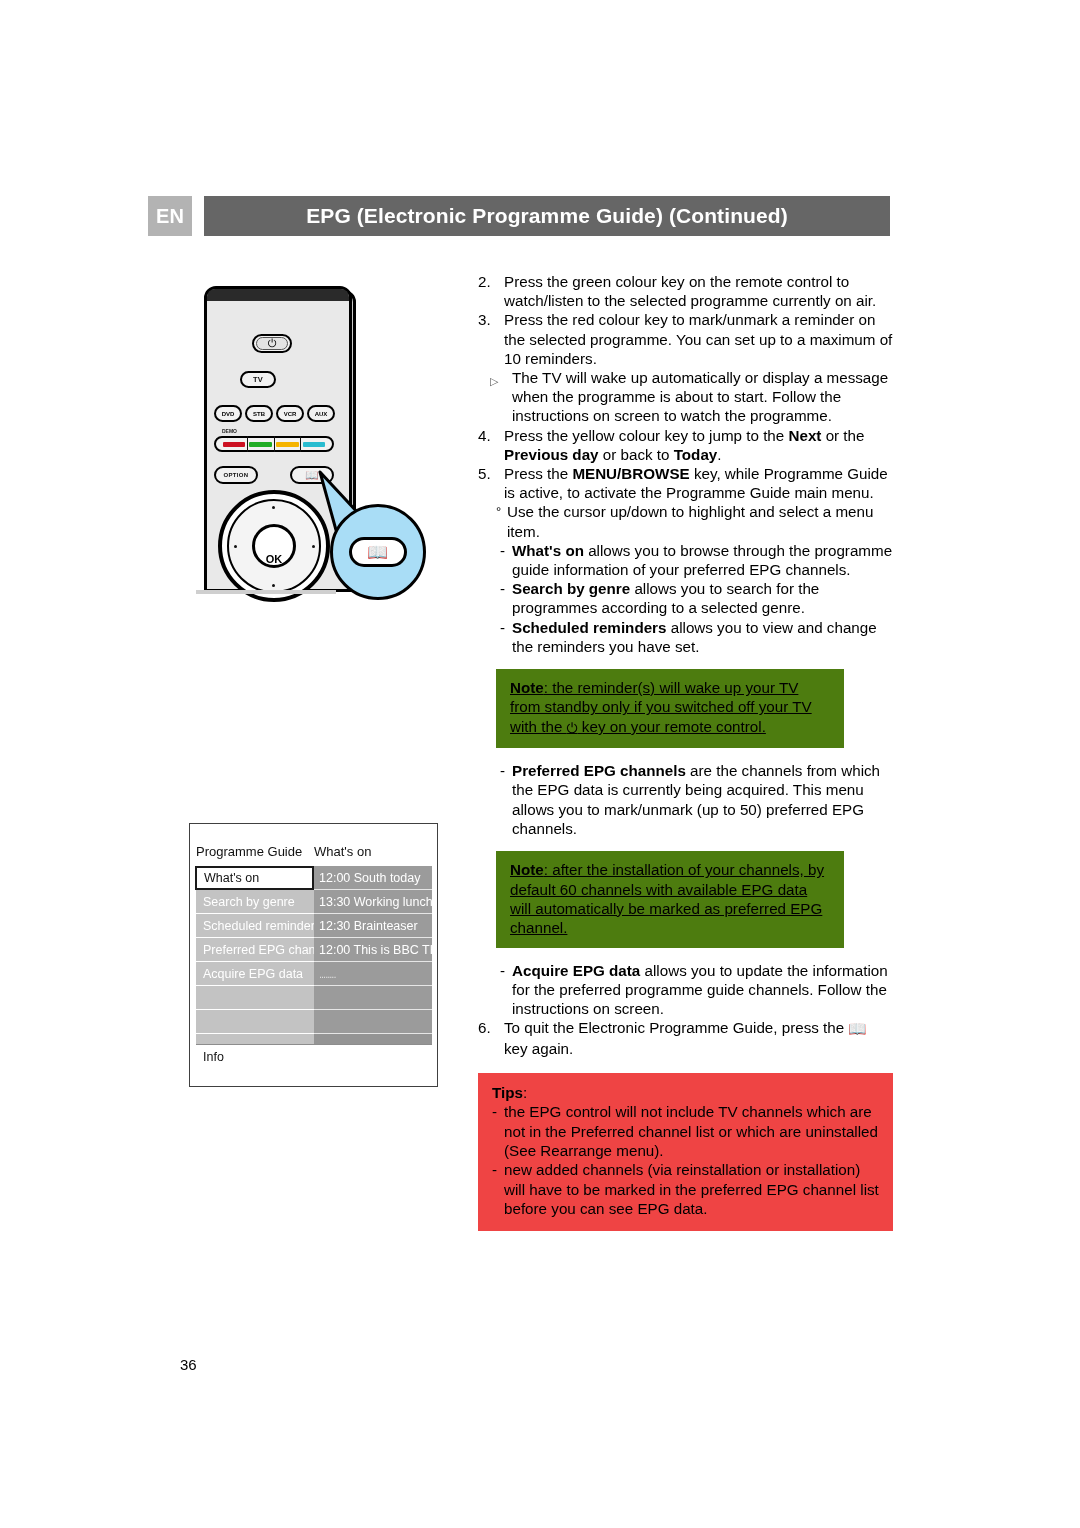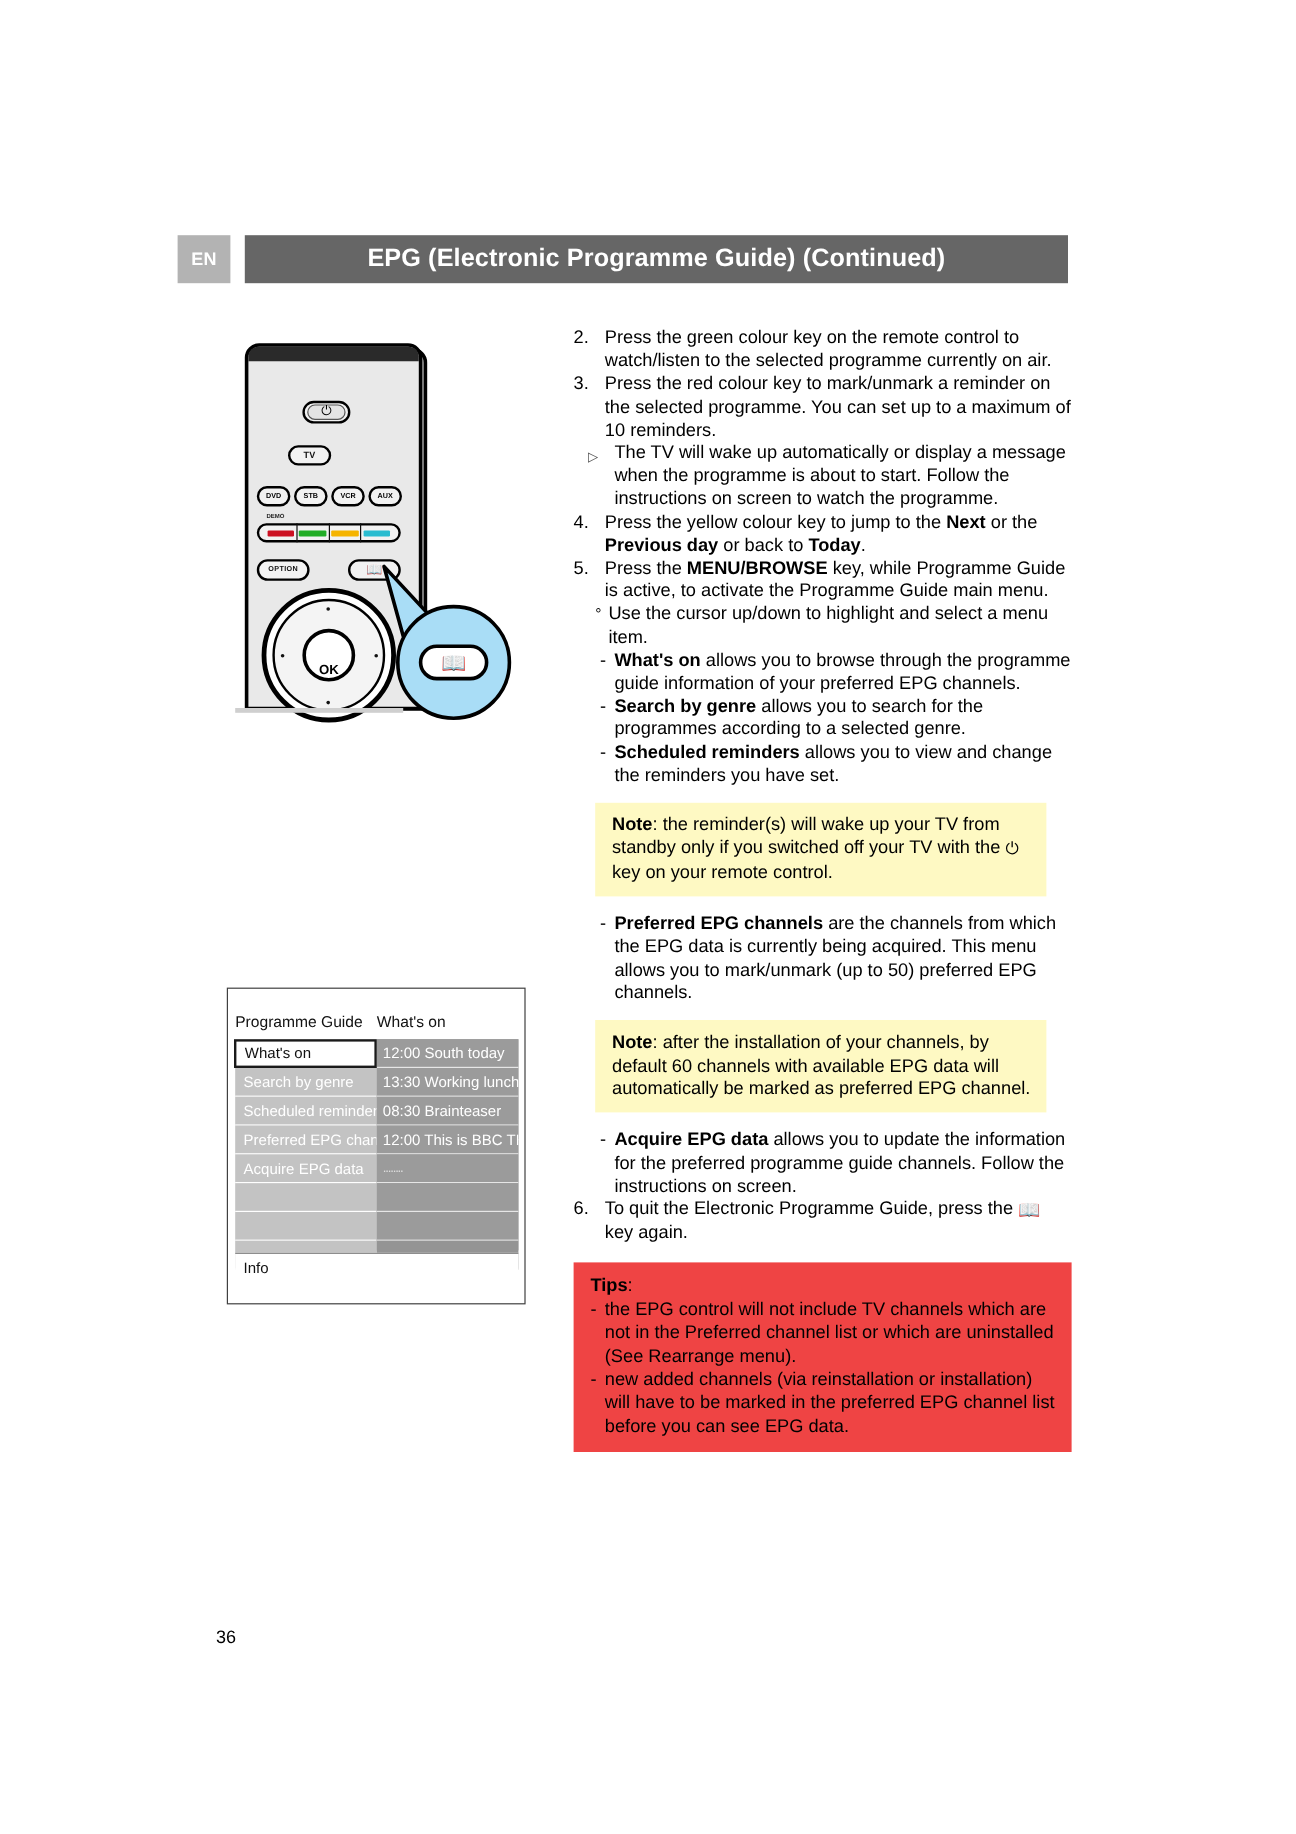--- a/index.html
+++ b/index.html
@@ -13,21 +13,21 @@
     -webkit-font-smoothing:antialiased;
   }
 
   
   #header{
     position:absolute; left:148px; top:196px; width:742px; height:40px;
   }
   .lang-box{
     position:absolute; left:0; top:0; width:44px; height:40px;
     background:#b3b3b3; color:#ffffff;
-    font-size:15px; font-weight:bold; letter-spacing:.2px;
+    font-size:20px; font-weight:bold; letter-spacing:.2px;
     display:flex; align-items:center; justify-content:center;
   }
   .header-bar{
     position:absolute; left:56px; top:0; width:686px; height:40px;
     background:#666666; color:#ffffff;
     display:flex; align-items:center; justify-content:center;
     font-size:21px; font-weight:bold; letter-spacing:.1px;
   }
 
   
@@ -175,25 +175,26 @@
   .sub-body{ flex:1; }
   .deg{ display:flex; margin-left:18px; }
   .deg-mark{ width:11px; flex:0 0 11px; font-size:13px;}
   .deg-body{ flex:1; }
   .dash{ display:flex; margin-left:22px; }
   .dash-mark{ width:12px; flex:0 0 12px; }
   .dash-body{ flex:1; }
   b,.b{ font-weight:bold; }
 
   .notebox{
-    background:#fef9c3;
+    background:#4d7c0f;
     margin:13px 0 13px 18px;
     padding:9px 12px 10px 14px;
-    width:376px; box-sizing:border-box;
+    width:348px; box-sizing:border-box;
     line-height:19.4px;
+    text-decoration:underline;
   }
   .tipsbox{
     background:#ef4444;
     margin:15px 0 0 0;
     padding:10px 12px 12px 14px;
     width:415px; box-sizing:border-box;
     line-height:19.4px;
   }
   .pw-inline{ font-size:14px; vertical-align:-1px; }
   .book-inline{ font-size:15px; vertical-align:-1px; }
@@ -301,21 +302,21 @@
       <div class="epg-item">Scheduled reminders</div>
       <div class="epg-item">Preferred EPG chann..</div>
       <div class="epg-item">Acquire EPG data</div>
       <div class="epg-item blank"></div>
       <div class="epg-item blank"></div>
       <div class="epg-item blank"></div>
     </div>
     <div class="epg-col-right">
       <div class="epg-right-item">12:00 South today</div>
       <div class="epg-right-item">13:30 Working lunch</div>
-      <div class="epg-right-item">08:30 Brainteaser</div>
+      <div class="epg-right-item">12:30 Brainteaser</div>
       <div class="epg-right-item">12:00 This is BBC THREE</div>
       <div class="epg-right-item dots">........</div>
       <div class="epg-right-item empty"></div>
       <div class="epg-right-item empty"></div>
       <div class="epg-right-item darker"></div>
     </div>
   </div>
 
   <div class="epg-info">Info</div>
 </div>

